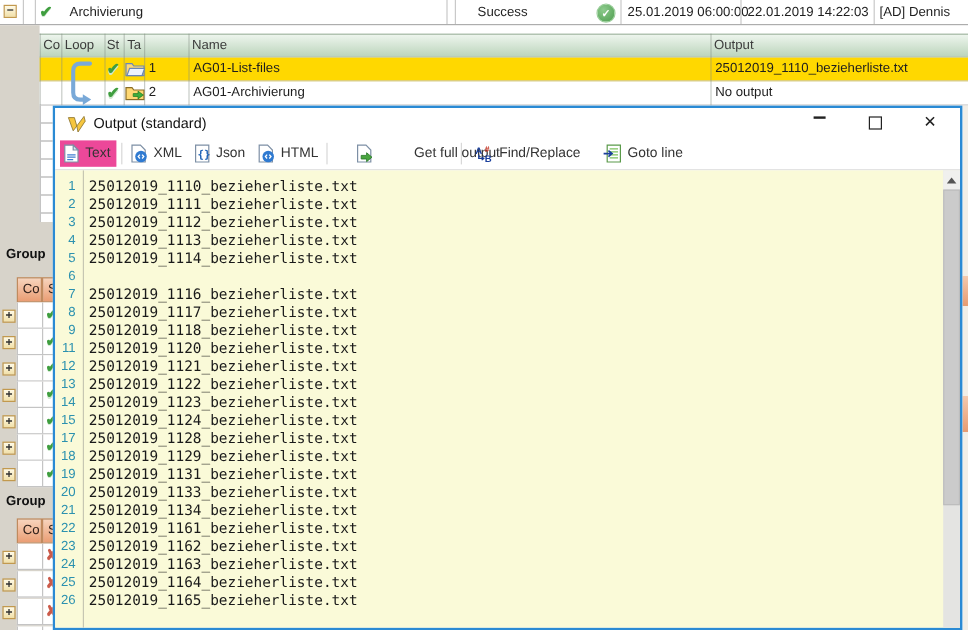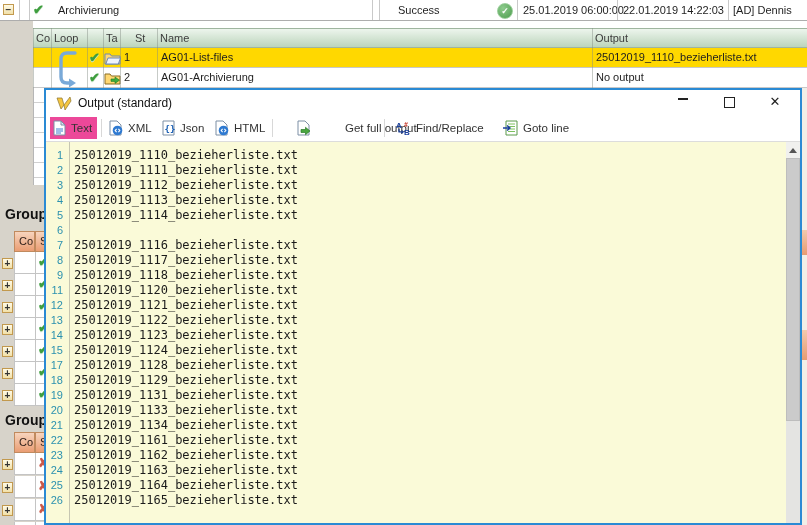--- a/index.html
+++ b/index.html
@@ -18,21 +18,21 @@
              border:1px solid #9ccf9c;color:#fff;font-size:9px;line-height:14px;text-align:center;font-weight:bold;box-sizing:content-box;}
   
   #tasks-table{left:33px;top:28px;width:774px;height:60px;}
   #tasks-header{position:absolute;left:0;top:0;width:774px;height:20px;background:linear-gradient(#edf5ed,#bcd5bc);
                 border-top:1px solid #9fb59f;border-bottom:1px solid #9fb59f;box-sizing:border-box;}
   .th-label{position:absolute;top:3px;font-size:11px;color:#3c3c3c;white-space:nowrap;}
   .task-row{position:absolute;left:0;width:774px;height:20px;}
   .task-cell{position:absolute;top:3px;font-size:11px;color:#1e1e1e;white-space:nowrap;}
   .col-sep{position:absolute;top:0;width:1px;height:60px;background:rgba(130,140,130,.45);}
   
-  .group-label{position:absolute;left:5px;font-size:14px;font-weight:bold;color:#111;}
+  .group-label{position:absolute;left:5px;font-size:11px;font-weight:bold;color:#111;}
   .g-head{position:absolute;left:14px;width:41px;height:21px;}
   .g-head .cell{position:absolute;top:0;height:21px;background:linear-gradient(#f7d4bd,#ea9d73);border:1px solid #c08a5e;
                 box-sizing:border-box;font-size:11px;color:#30201a;text-align:left;padding:3px 0 0 4px;}
   .g-row{position:absolute;left:14px;width:41px;height:22px;background:#fff;border:1px solid #c4c4c4;border-top:none;box-sizing:border-box;}
   .g-row .sep{position:absolute;left:20px;top:0;width:1px;height:100%;background:#c4c4c4;}
   .g-status{position:absolute;left:23px;top:3px;}
   
   #dialog{left:44px;top:88px;width:758px;height:437px;background:#fff;border:2px solid #2a8ad4;box-sizing:border-box;z-index:5;}
   #dialog-title{position:absolute;left:0;top:0;width:754px;height:26px;background:#fff;}
   #dialog-title .title{position:absolute;left:32px;top:6px;font-size:12px;color:#111;white-space:nowrap;}
@@ -85,21 +85,21 @@
     <span class="abs t11" style="left:733px;top:4px;">[AD] Dennis</span>
   </div>
 
   <div class="abs" style="left:0;top:21px;width:33px;height:164px;background:#d7d3ca;"></div>
   <div class="abs" style="left:0;top:185px;width:45px;height:340px;background:#d7d3ca;"></div>
 
   <div id="tasks-table" class="abs">
     <div id="tasks-header">
       <span class="th-label" style="left:3px;">Co</span>
       <span class="th-label" style="left:21px;">Loop</span>
-      <span class="th-label" style="left:56px;padding-left:46px;">St</span>
+      <span class="th-label" style="left:56px;">St</span>
       <span class="th-label" style="left:73px;">Ta</span>
       <span class="th-label" style="left:90px;margin-top:40px;">Order</span>
       <span class="th-label" style="left:127px;">Name</span>
       <span class="th-label" style="left:562px;">Output</span>
     </div>
     <div id="task-rows">
         <div class="task-row" style="top: 20px; background: rgb(255, 216, 0); border-bottom: 1px solid rgb(200, 200, 200); box-sizing: border-box;">
           <span class="abs check" style="left:56px;top:3px;">✔</span>
           <span class="abs" style="left:71px;top:3px;"><svg width="17" height="13" viewBox="0 0 17 13">
               <path d="M1 2 h5 l1.5 2 h8.5 v8 h-15 z" fill="#ffd873" stroke="#6a87b8"></path>

